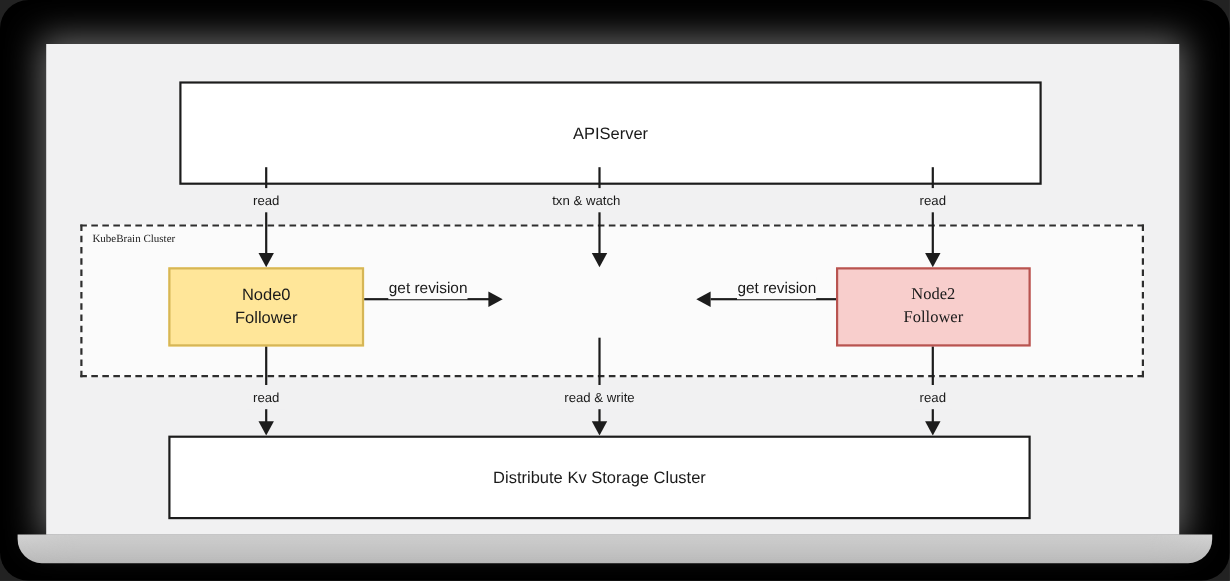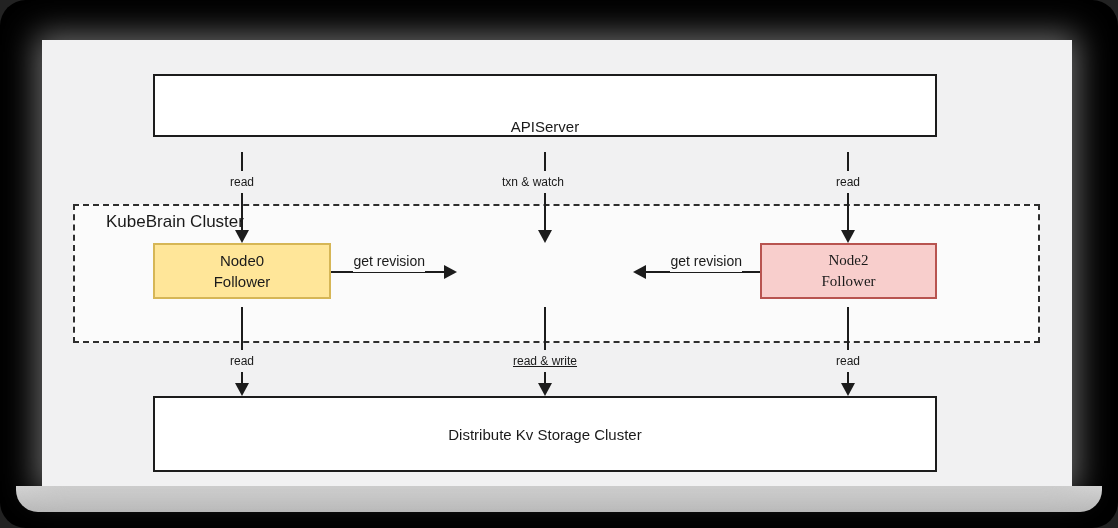--- a/index.html
+++ b/index.html
@@ -17,30 +17,30 @@
   .slide {
     position:absolute; left:42px; top:40px; width:1030px; height:446px;
     background:var(--slide-bg,#f1f1f2);
     box-shadow:0 0 30px 6px rgba(190,190,190,0.55);
   }
   .dashed-box {
     position:absolute; left:73px; top:204px; width:967px; height:139px;
     border:2px dashed #2e2e2e; background:var(--cluster-bg,#fbfbfb);
   }
   .cluster-label {
-    position:absolute; left:106px; top:212px; font-size:17px; white-space:nowrap;
+    position:absolute; left:84px; top:212px; font-size:10px; white-space:nowrap;font-family:Liberation Serif, serif;
   }
   .big-box {
     position:absolute; background:#ffffff; border:2px solid var(--line,#1c1c1c);
     display:flex; align-items:center; justify-content:center; font-size:15px;
   }
-  .apiserver { left:153px; top:74px;  width:784px; height:63px;align-items:flex-end; }
+  .apiserver { left:163px; top:74px;  width:784px; height:94px; }
   .storage   { left:153px; top:396px; width:784px; height:76px;text-align:right; }
   .node {
-    position:absolute; top:243px; height:56px; border:2px solid;
+    position:absolute; top:243px; height:72px; border:2px solid;
     display:flex; flex-direction:column; align-items:center; justify-content:center;
     font-size:15px; line-height:21px;
   }
   .node0 { left:153px; width:178px; background:var(--node0-fill); border-color:var(--node0-border); }
   .node1 { left:457px; width:176px; background:var(--node1-fill); border-color:var(--node1-border); }
   .node2 { left:760px; width:177px; background:var(--node2-fill); border-color:var(--node2-border);font-family:Liberation Serif, serif; }
   .vline { position:absolute; width:2px; background:var(--line,#1c1c1c); }
   .hline { position:absolute; height:2px; top:271px; background:var(--line,#1c1c1c); }
   .arr { position:absolute; width:0; height:0; }
   .arr-down  { border-left:7px solid transparent; border-right:7px solid transparent; border-top:13px solid var(--line,#1c1c1c); }
@@ -88,21 +88,21 @@
   <div class="arr arr-right" style="left:444px;"></div>
   <div class="hline" style="left:646px; width:114px;"></div>
   <div class="arr arr-left" style="left:633px;"></div>
 
   <div class="elabel" style="left:242px; top:171px;">read</div>
   <div class="elabel" style="left:533px; top:171px;">txn &amp; watch</div>
   <div class="elabel" style="left:848px; top:171px;">read</div>
   <div class="elabel-mid" style="left:389px;">get revision</div>
   <div class="elabel-mid" style="left:706px;">get revision</div>
   <div class="elabel" style="left:242px; top:350px;">read</div>
-  <div class="elabel" style="left:545px; top:350px;text-decoration:underline;">read &amp; write</div>
+  <div class="elabel" style="left:545px; top:350px;">read &amp; write</div>
   <div class="elabel" style="left:848px; top:350px;">read</div>
 
   <div class="cluster-label">KubeBrain Cluster</div>
 
   <div class="node node0">
     <div>Node0</div>
     <div>Follower</div>
   </div>
   <div class="node node2">
     <div>Node2</div>

